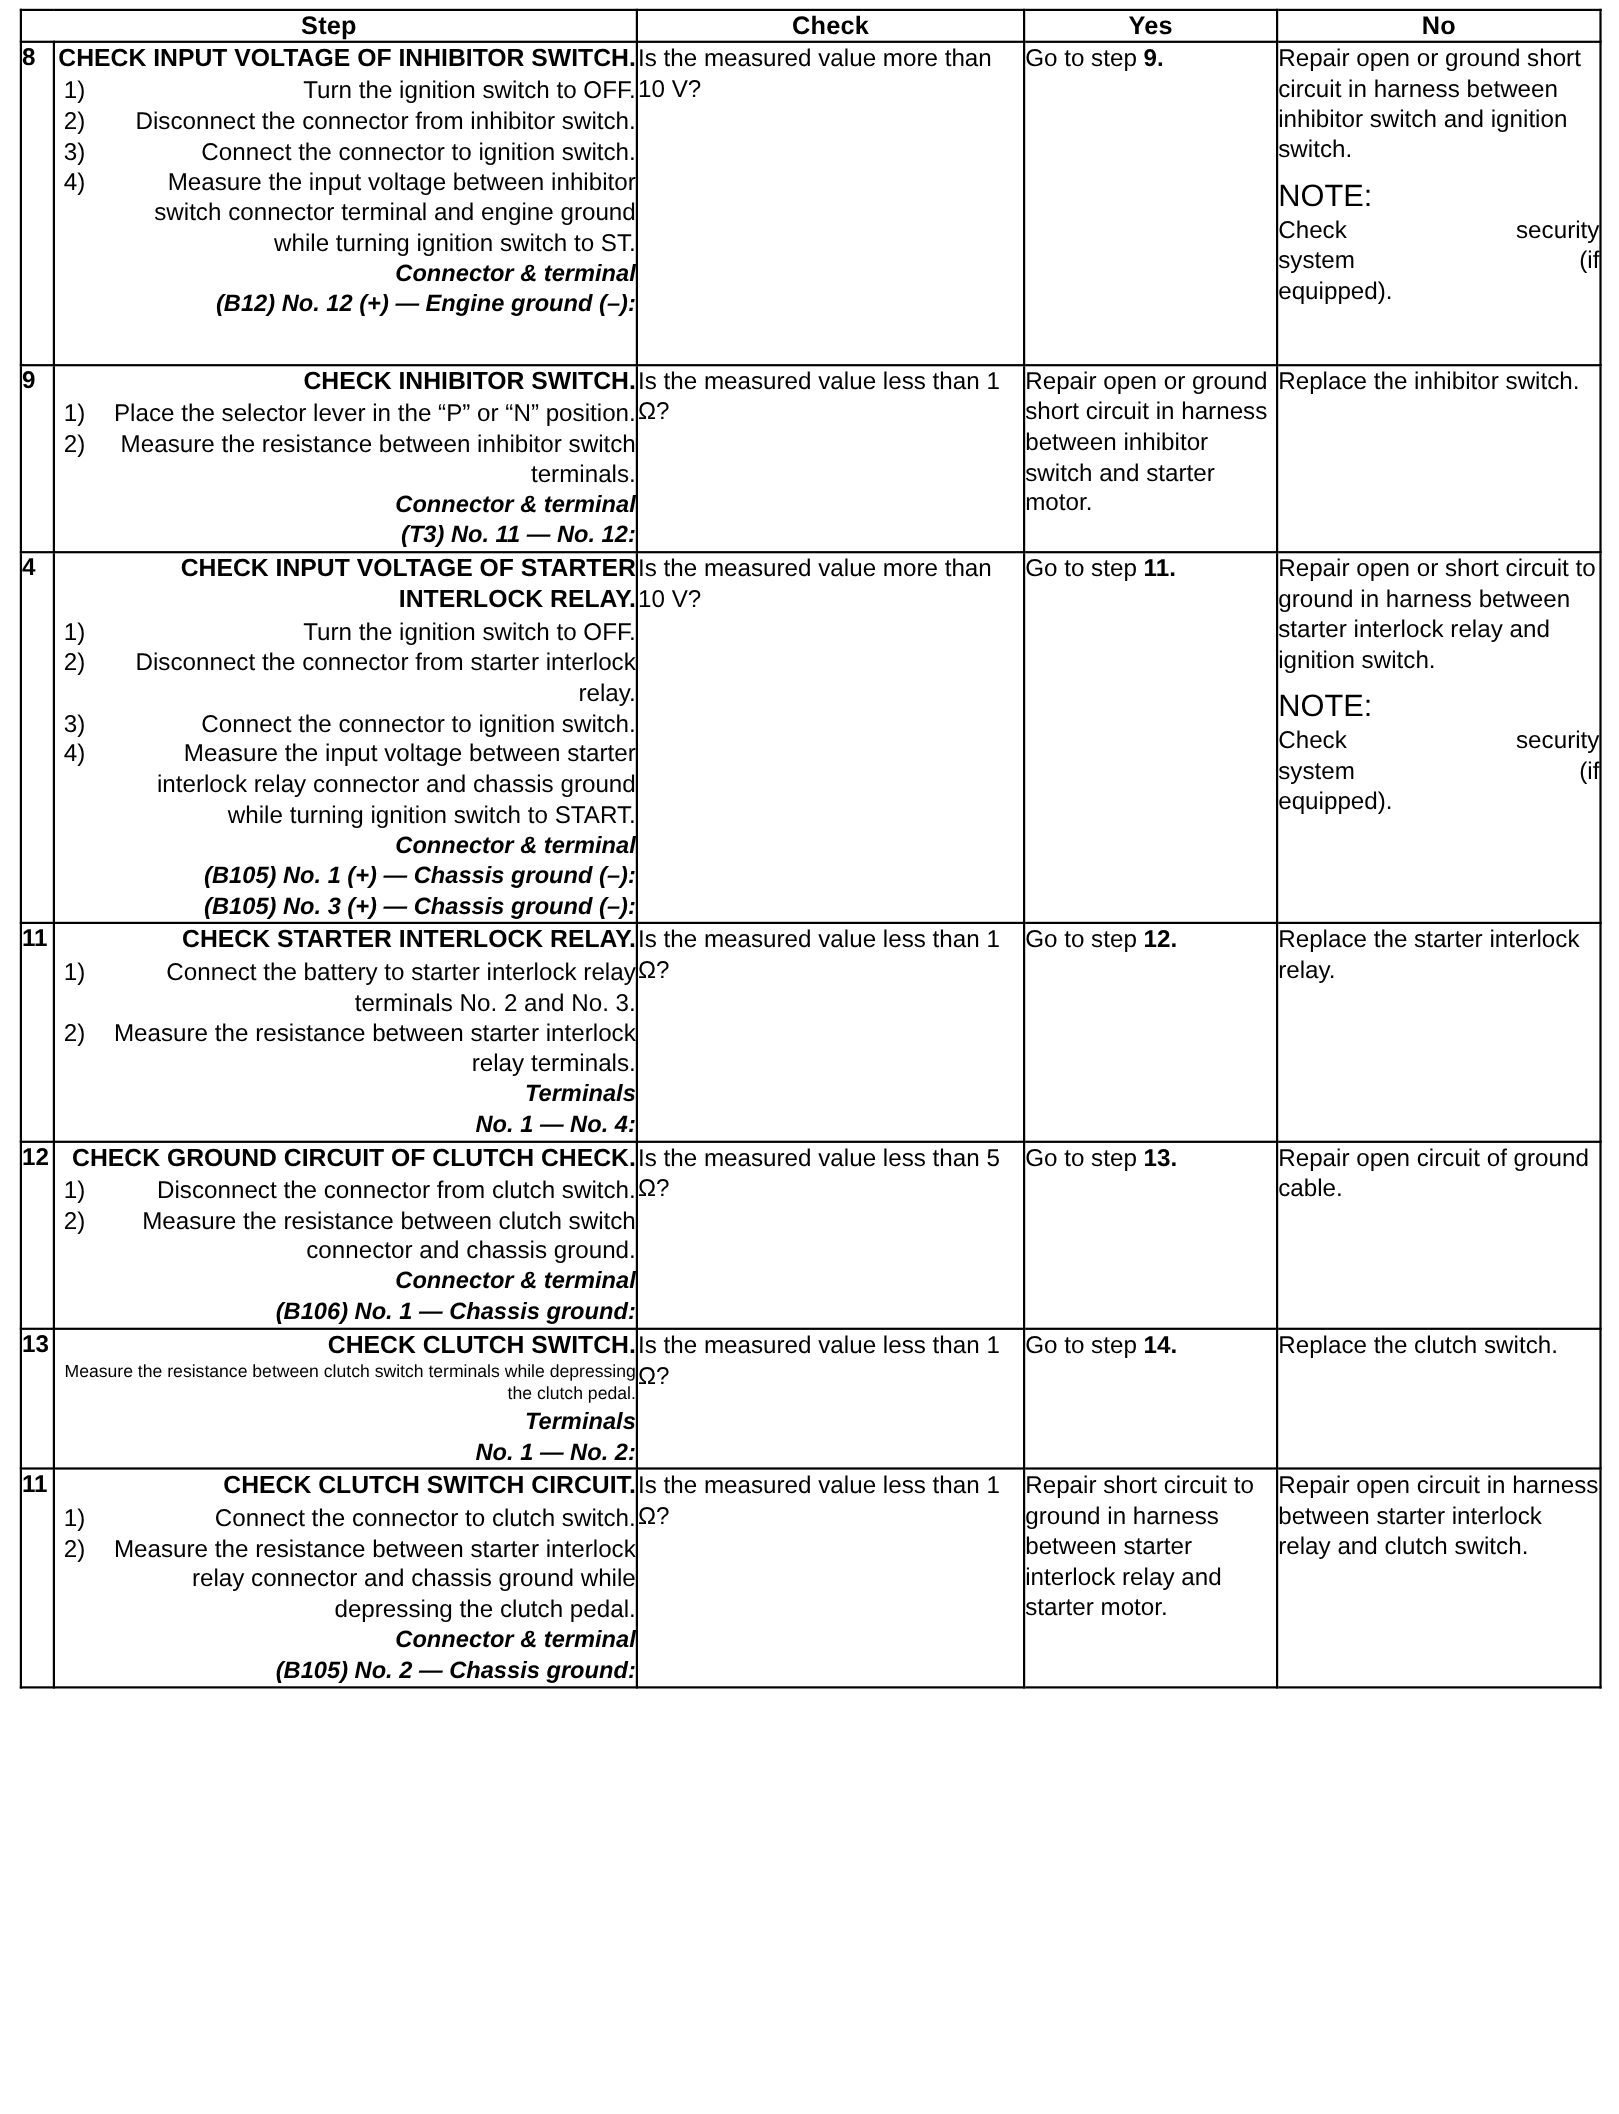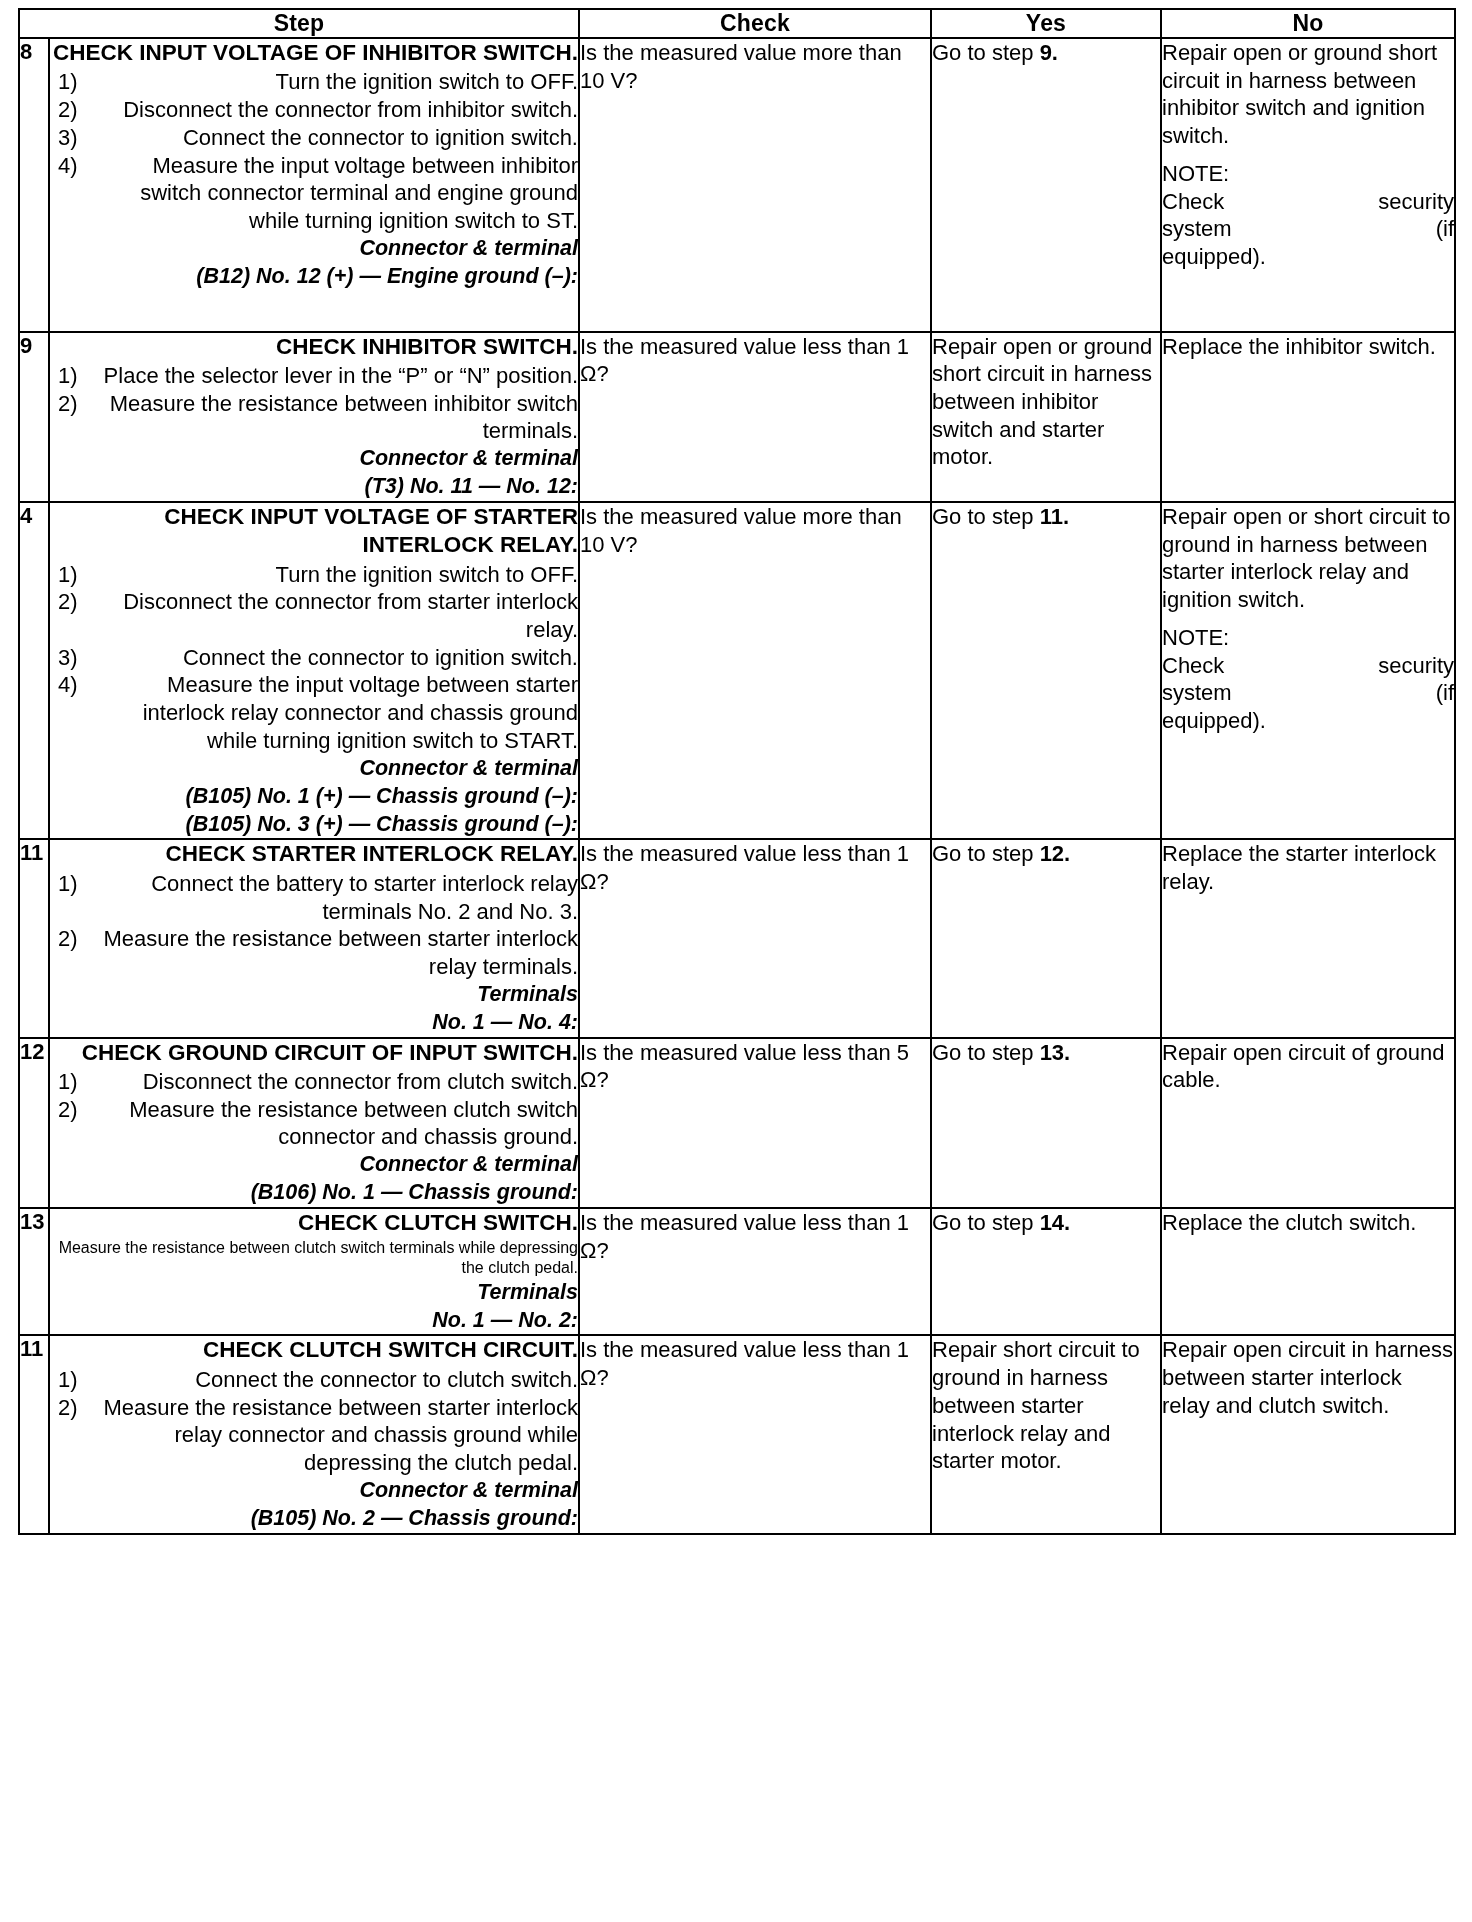--- a/index.html
+++ b/index.html
@@ -93,21 +93,21 @@
   }
   .sub-val {
     font-size: 21.5px;
     font-weight: bold;
     font-style: italic;
     line-height: 1.3;
     margin: 0;
     padding-left: 28px;
   }
   .note-lbl {
-    font-size: 22px;
+    font-size: 28px;
     line-height: 1.26;
     margin-top: 10px;
   }
   .note-row {
     font-size: 22px;
     line-height: 1.26;
     display: flex;
     justify-content: space-between;
   }
   .bld { font-weight: bold; }
@@ -224,21 +224,21 @@
           </td>
           <td class="plain">Is the measured value less than 1 Ω?</td>
           <td class="plain">Go to step <span class="bld">12.</span></td>
           <td class="plain">
             <div>Replace the starter interlock relay.</div>
           </td>
         </tr>
         <tr>
           <td class="num">12</td>
           <td class="desc">
-            <div class="title">CHECK GROUND CIRCUIT OF INPUT SWITCH.</div>
+            <div class="title">CHECK GROUND CIRCUIT OF CLUTCH CHECK.</div>
             <ol class="steps">
               <li><span class="mk">1)</span>Disconnect the connector from clutch switch.</li>
               <li><span class="mk">2)</span>Measure the resistance between clutch switch connector and chassis ground.</li>
             </ol>
             <div class="sub-hd">Connector &amp; terminal</div>
             <div class="sub-val">(B106) No. 1 — Chassis ground:</div>
           </td>
           <td class="plain">Is the measured value less than 5 Ω?</td>
           <td class="plain">Go to step <span class="bld">13.</span></td>
           <td class="plain">

